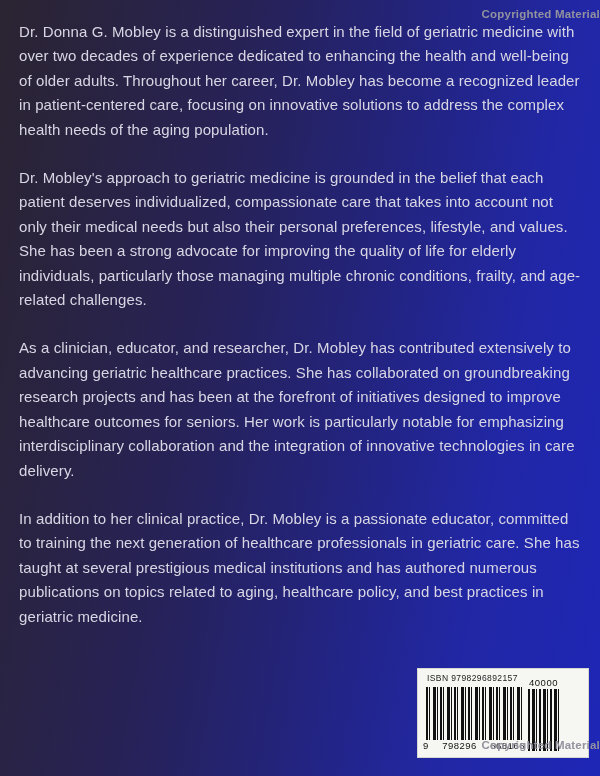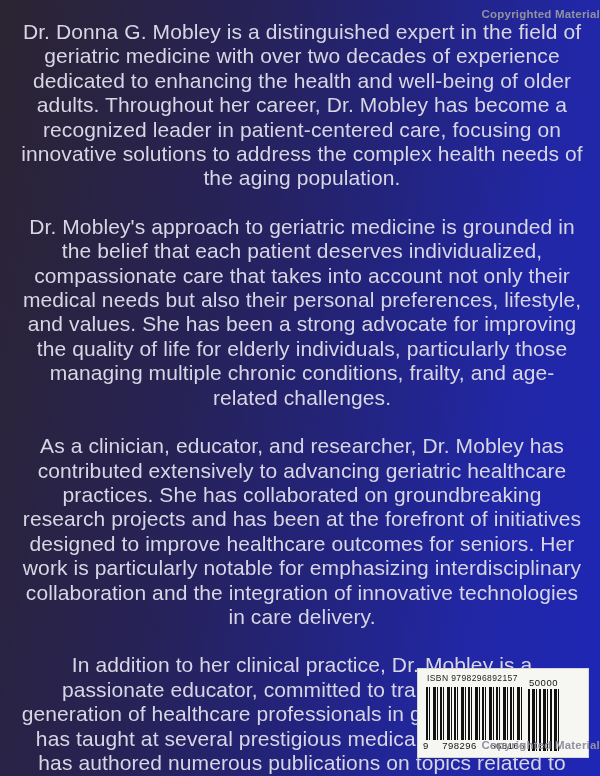--- a/index.html
+++ b/index.html
@@ -23,25 +23,24 @@
   .copyright.top { top: 8px; }
   .copyright.bottom { top: 739px; }
   .bio {
     position: absolute;
     top: 20px;
     left: 19px;
     width: 566px;
   }
   .bio p {
     margin: 0 0 24px 0;
-    font-size: 21px;
+    font-size: 15px;
     line-height: 24.4px;
     letter-spacing: 0.1px;
     color: #d8d6e4;
-    text-align: center;
   }
   .barcode-panel {
     position: absolute;
     top: 668px;
     right: 11px;
     width: 172px;
     height: 90px;
     background: #f6f6f3;
     border: 1px solid #d8d8d2;
     box-sizing: border-box;
@@ -115,19 +114,19 @@
   </div>
 
   <div class="barcode-panel">
     <div class="isbn-label">ISBN 9798296892157</div>
     <div class="ean-bars"></div>
     <div class="ean-digits">
       <span>9</span>
       <span>798296</span>
       <span>668166</span>
     </div>
-    <div class="supp-label">50000</div>
+    <div class="supp-label">40000</div>
     <div class="supp-bars"></div>
   </div>
 
   <div class="copyright bottom">Copyrighted Material</div>
 
 </div>
 
 </body></html>

